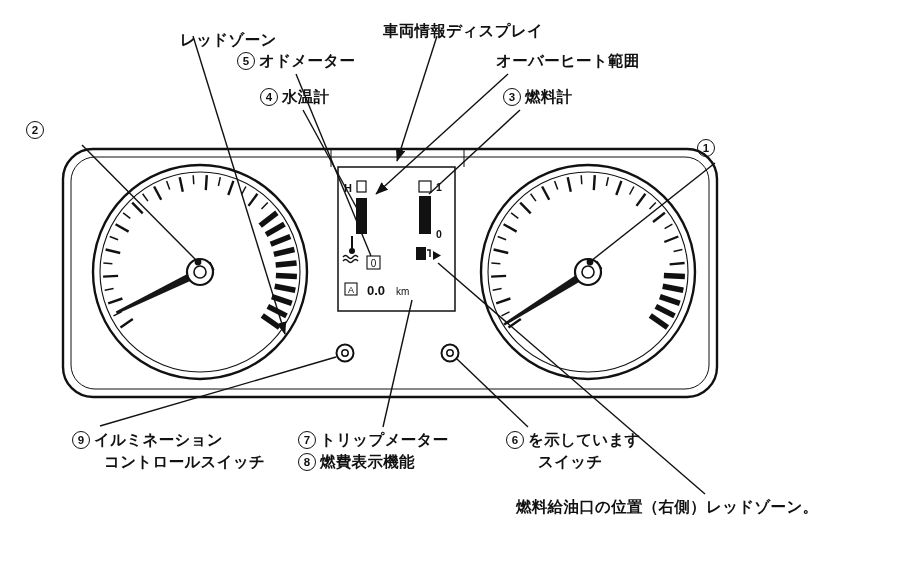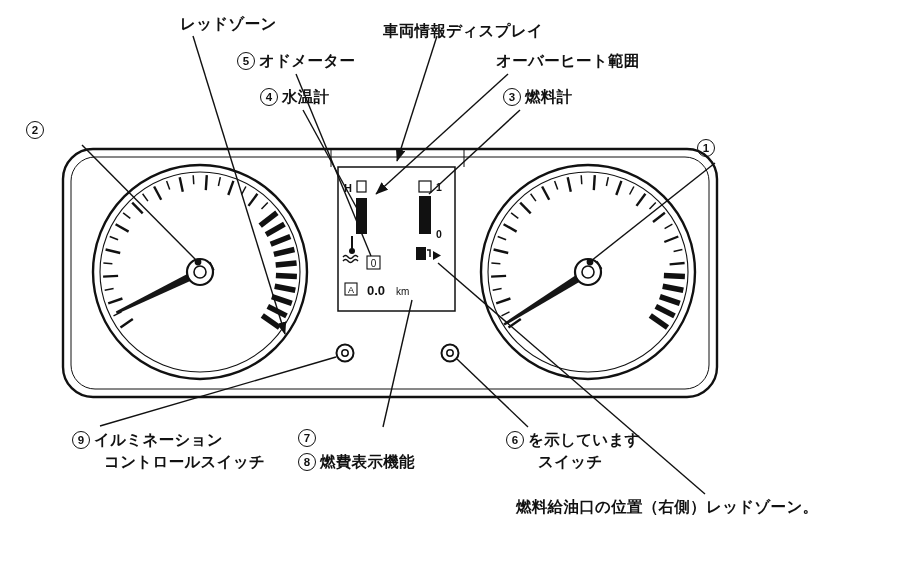--- a/index.html
+++ b/index.html
@@ -184,21 +184,21 @@
       <line x1="715" y1="163" x2="591" y2="261"></line>
       <line x1="100" y1="426" x2="336" y2="357"></line>
       <line x1="383" y1="427" x2="412" y2="300"></line>
       <line x1="528" y1="427" x2="457" y2="359"></line>
       <line x1="705" y1="494" x2="438" y2="263"></line>
       <circle cx="198" cy="262" r="3.4" fill="#111" stroke="none"></circle>
       <circle cx="590" cy="262" r="3.4" fill="#111" stroke="none"></circle>
     </g>
   </svg>
 
-  <div class="label" style="left:180px;top:13px">
+  <div class="label" style="left:180px;top:29px">
     <span>レッドゾーン</span>
   </div>
 
   <div class="label" style="left:383px;top:20px">
     <span>車両情報ディスプレイ</span>
   </div>
 
   <div class="label lrow" style="left:237px;top:50px">
     <span class="circ">5</span>
     <span>オドメーター</span>
@@ -229,20 +229,21 @@
   <div class="label" style="left:72px;top:429px">
     <div class="lrow">
       <span class="circ">9</span>
       <span>イルミネーション</span>
     </div>
     <div class="ind">コントロールスイッチ</div>
   </div>
 
   <div class="label lrow" style="left:298px;top:429px">
     <span class="circ">7</span>
+    <span>トリップメーター</span>
   </div>
 
   <div class="label lrow" style="left:298px;top:451px">
     <span class="circ">8</span>
     <span>燃費表示機能</span>
   </div>
 
   <div class="label" style="left:506px;top:429px">
     <div class="lrow">
       <span class="circ">6</span>

